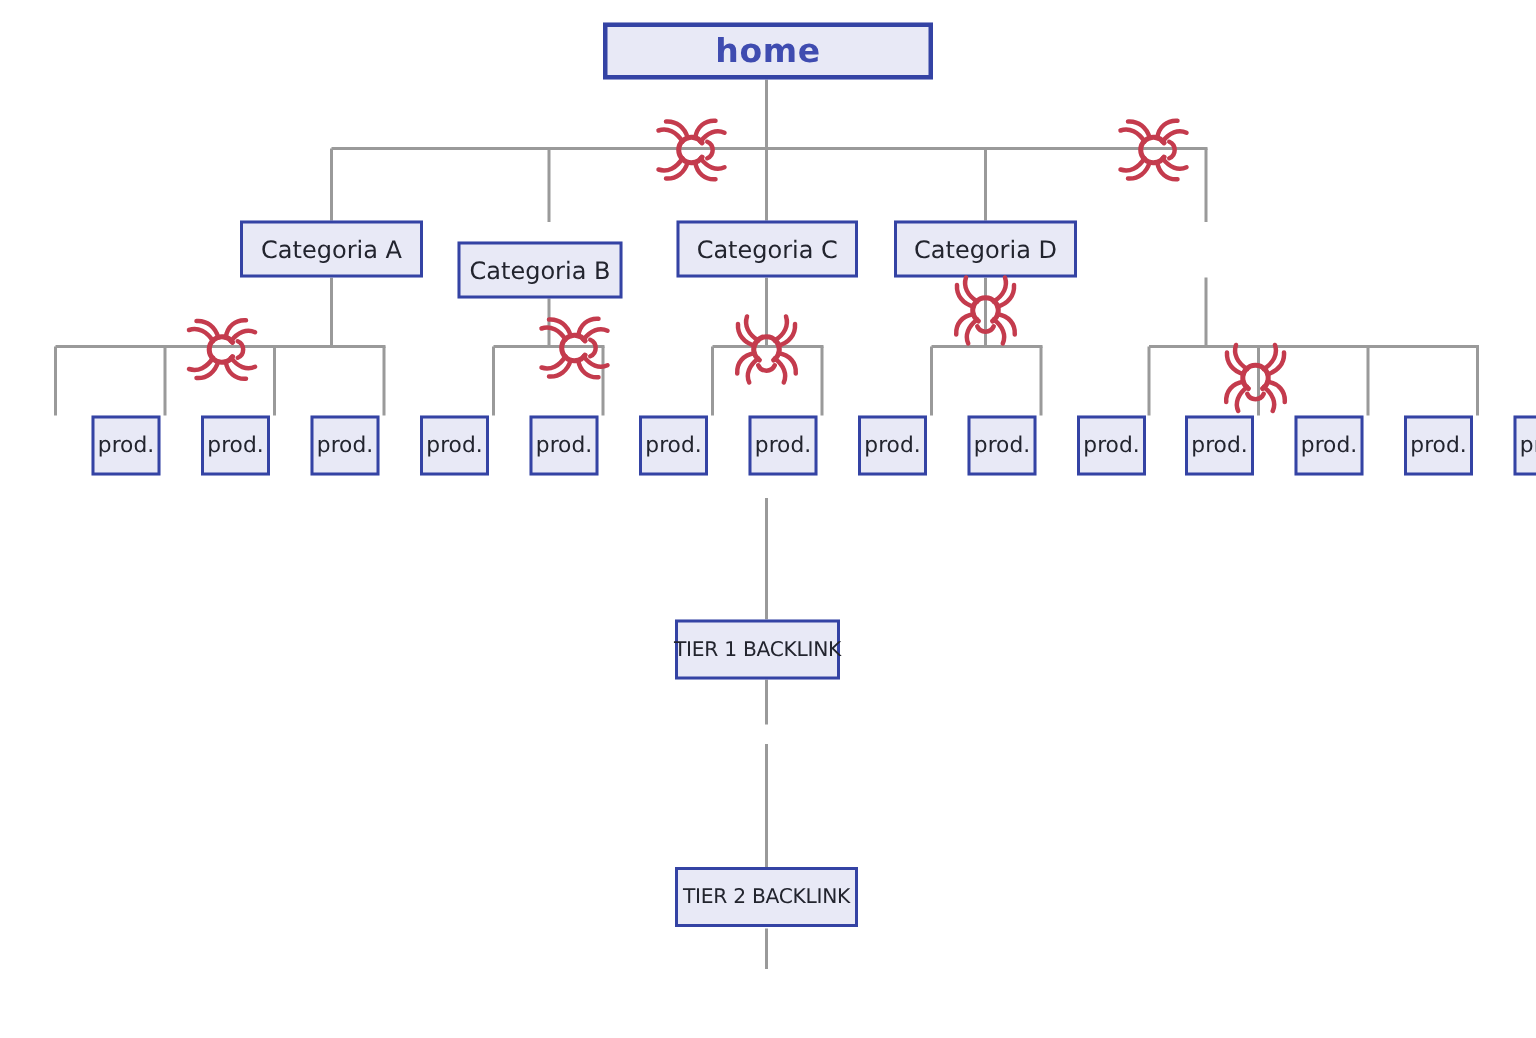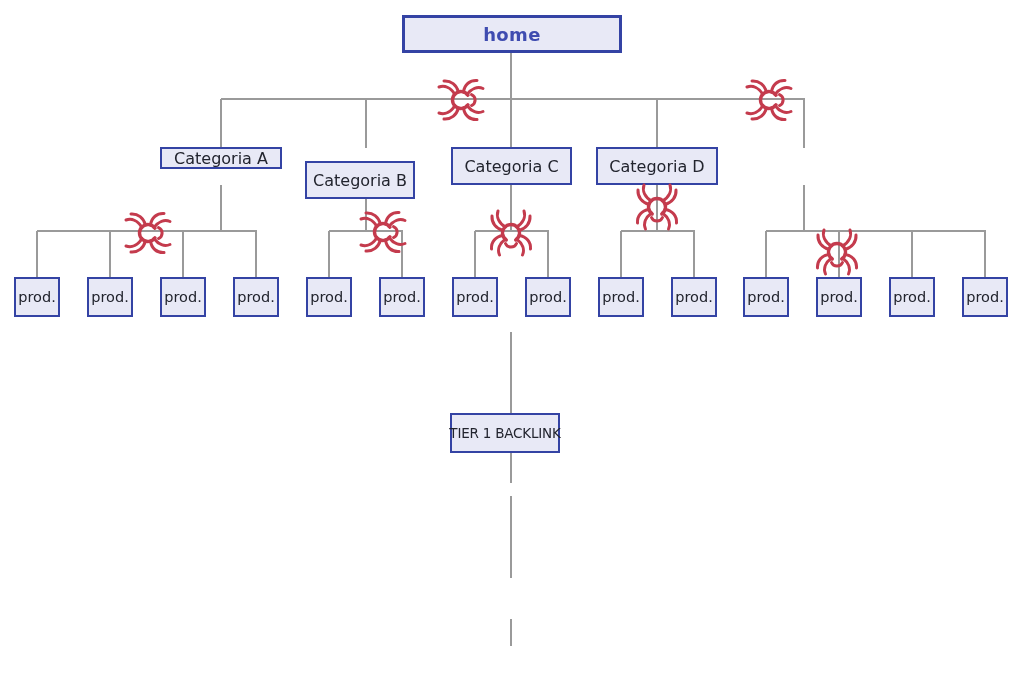--- a/index.html
+++ b/index.html
@@ -17,23 +17,23 @@
     font-family:"DejaVu Sans","Liberation Sans",sans-serif;overflow:hidden;
   }
   .h,.v{position:absolute;background:var(--connector);}
   .h{height:2px;}
   .v{width:2px;}
   .box{
     position:absolute;box-sizing:border-box;background:var(--box-fill);
     border:2.5px solid var(--box-border);display:flex;align-items:center;justify-content:center;
     color:var(--label-text);white-space:nowrap;
   }
-  .home{border-width:3px;font-weight:bold;font-size:18px;letter-spacing:.4px;color:var(--home-text);}
+  .home{border-width:3px;font-weight:bold;font-size:22px;letter-spacing:.4px;color:var(--home-text);}
   .cat{font-size:16px;}
-  .prod{font-size:14.5px;}
+  .prod{font-size:14.5px;margin-left:47px;}
   .tier{font-size:13.5px;letter-spacing:-.2px;}
   .spider{position:absolute;width:48px;height:48px;}
   .spider.vert{transform:rotate(90deg);}
 </style>
 </head>
 <body>
 
 <div class="canvas">
 
   <svg width="0" height="0" style="position:absolute" aria-hidden="true">
@@ -88,21 +88,21 @@
 
   <div class="v" style="left:510px;top:332px;height:81px"></div>
   <div class="v" style="left:510px;top:453px;height:30px"></div>
   <div class="v" style="left:510px;top:496px;height:82px"></div>
   <div class="v" style="left:510px;top:619px;height:27px"></div>
 
   <div class="box home" style="left:402px;top:15px;width:220px;height:38px">
     <span>home</span>
   </div>
 
-  <div class="box cat" style="left:160px;top:147px;width:122px;height:22px">
+  <div class="box cat" style="left:160px;top:147px;width:122px;height:38px">
     <span>Categoria A</span>
   </div>
   <div class="box cat" style="left:305px;top:161px;width:110px;height:38px">
     <span>Categoria B</span>
   </div>
   <div class="box cat" style="left:596px;top:147px;width:122px;height:38px">
     <span>Categoria D</span>
   </div>
   <div class="box cat" style="left:451px;top:147px;width:121px;height:38px">
     <span>Categoria C</span>
@@ -151,20 +151,23 @@
   <div class="box prod" style="left:889px;top:277px;width:46px;height:40px">
     <span>prod.</span>
   </div>
   <div class="box prod" style="left:962px;top:277px;width:46px;height:40px">
     <span>prod.</span>
   </div>
 
   <div class="box tier" style="left:450px;top:413px;width:110px;height:40px">
     <span>TIER 1 BACKLINK</span>
   </div>
+  <div class="box tier" style="left:450px;top:578px;width:122px;height:40px">
+    <span>TIER 2 BACKLINK</span>
+  </div>
 
   <svg class="spider" viewBox="-24 -24 48 48" style="left:437px;top:76px">
       <use href="#spiderShape"></use>
     </svg>
   <svg class="spider" viewBox="-24 -24 48 48" style="left:745px;top:76px">
       <use href="#spiderShape"></use>
     </svg>
   <svg class="spider" viewBox="-24 -24 48 48" style="left:124px;top:209px">
       <use href="#spiderShape"></use>
     </svg>

